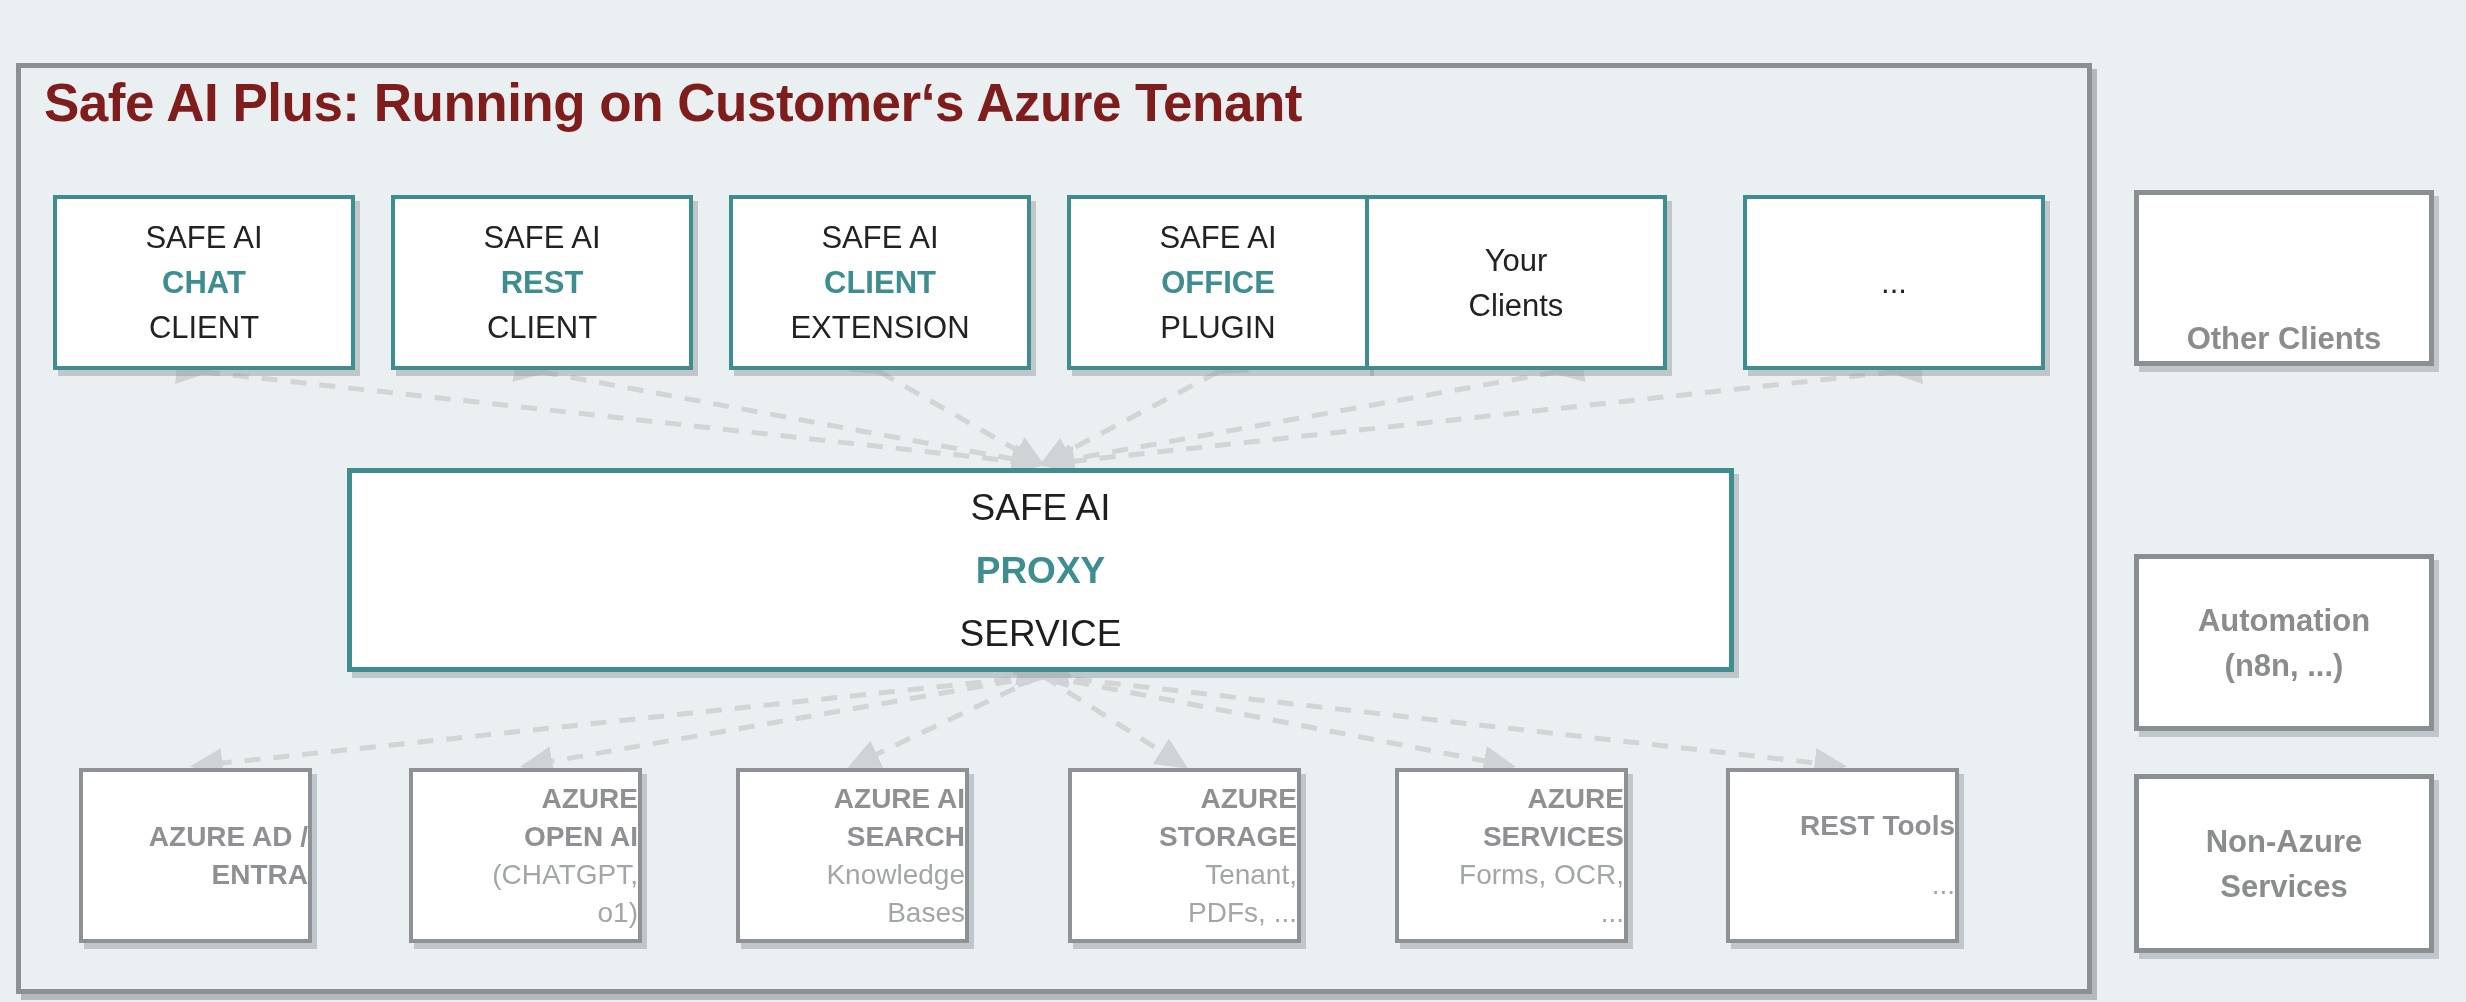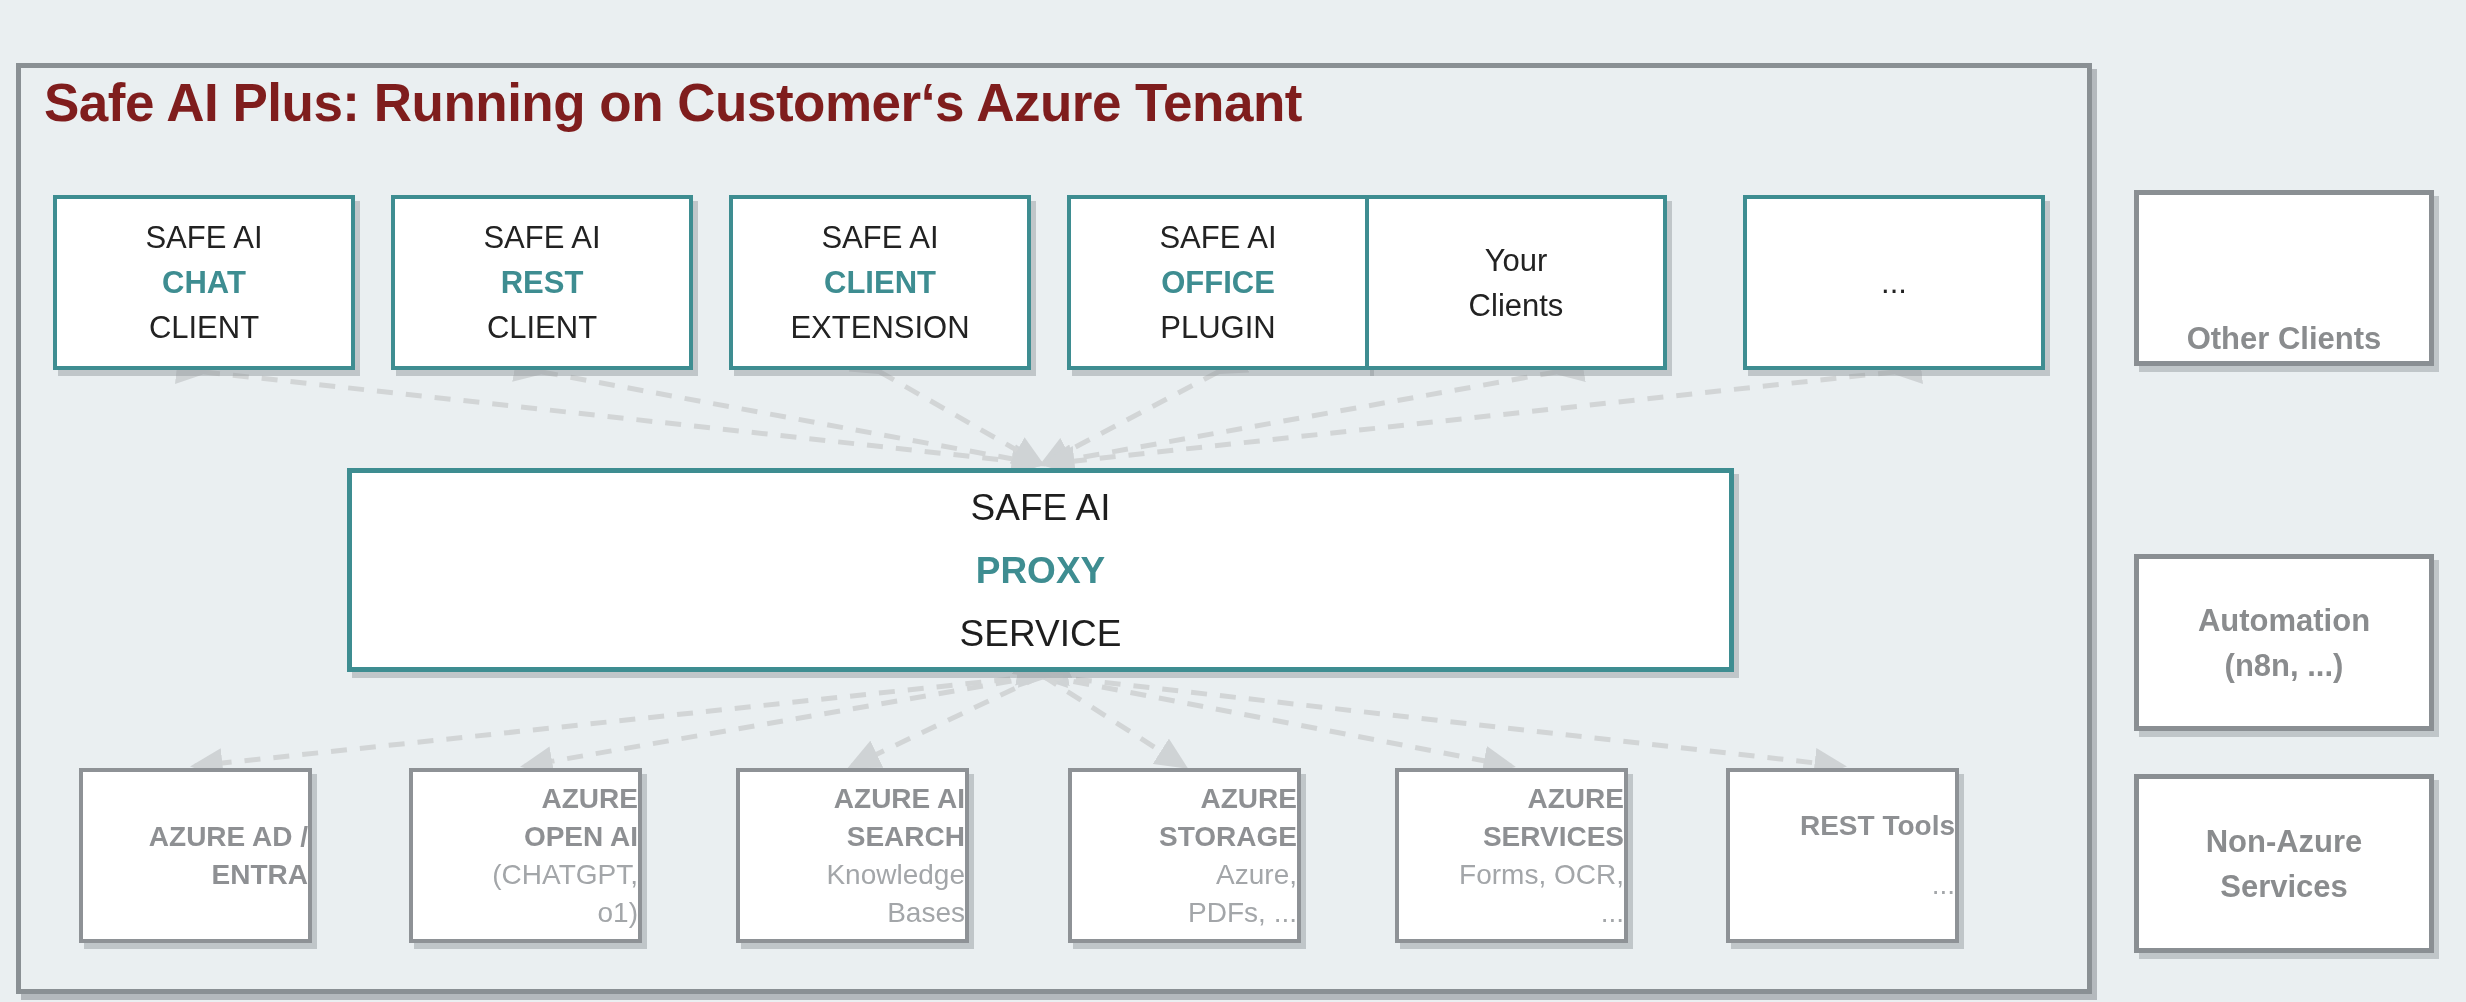--- a/index.html
+++ b/index.html
@@ -157,21 +157,21 @@
   </div>
   <div class="box service s3">
     <span class="ln sbold">AZURE AI</span>
     <span class="ln sbold">SEARCH</span>
     <span class="ln sreg">Knowledge</span>
     <span class="ln sreg">Bases</span>
   </div>
   <div class="box service s4">
     <span class="ln sbold">AZURE</span>
     <span class="ln sbold">STORAGE</span>
-    <span class="ln sreg">Azure,</span>
+    <span class="ln sreg">Tenant,</span>
     <span class="ln sreg">PDFs, ...</span>
   </div>
   <div class="box service s5">
     <span class="ln sbold">AZURE</span>
     <span class="ln sbold">SERVICES</span>
     <span class="ln sreg">Forms, OCR,</span>
     <span class="ln sreg">...</span>
   </div>
   <div class="box service s6">
     <span class="ln sbold">REST Tools</span>

